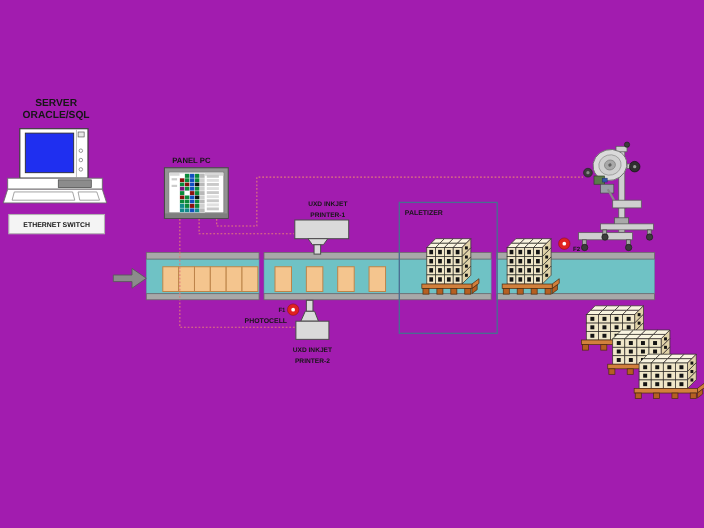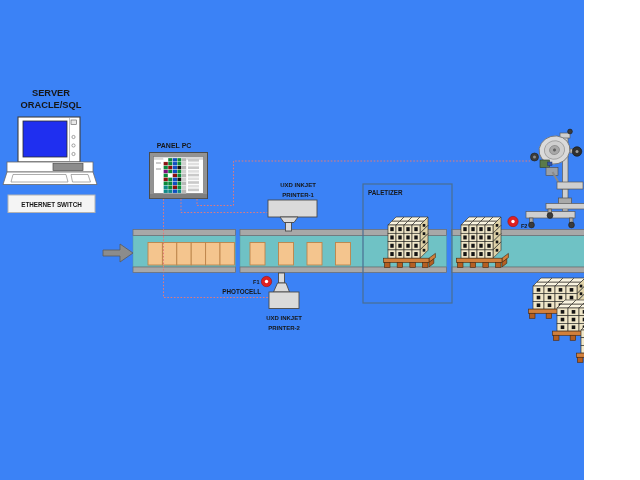--- a/index.html
+++ b/index.html
@@ -1,16 +1,16 @@
 <!DOCTYPE html>
 <html style="--belt: #6FC2C5; --rail: #A8A8A8; --carton: #F4C58E; --carton-edge: #BD8449; --signal-dash: #E37A7A; --flag: #E02121; --paletizer-border: #4A6E91; --crate-front: #F0E7C9; --crate-top: #F9F4E0; --crate-side: #DFD2A8; --pallet-wood: #D2803C; --pallet-wood-dark: #B55F22; --server-screen: #1F2FF0;"><head>
 <meta charset="utf-8">
 <style>
   html,body{margin:0;padding:0;background:#fff}
-  #stage{position:relative;width:584px;height:480px;background:#3b82f6;overflow:hidden}
+  #stage{position:relative;width:640px;height:480px;background:#a21caf;overflow:hidden}
   .t9 {font:700 9.3px "Liberation Sans",sans-serif;fill:#161616}
   .t7 {font:700 7px "Liberation Sans",sans-serif;fill:#161616}
   .t65{font:700 6.3px "Liberation Sans",sans-serif;fill:#161616}
   .t63{font:700 6.3px "Liberation Sans",sans-serif;fill:#161616}
   .t60{font:700 6px "Liberation Sans",sans-serif;fill:#161616}
   .t55{font:700 5.5px "Liberation Sans",sans-serif;fill:#161616}
   .white{fill:#fff;stroke:#3e3e3e;stroke-width:1.1}
   .whitethin{fill:#fff;stroke:#6a6a6a;stroke-width:.8}
   .screen{fill:var(--server-screen);stroke:#2c2c2c;stroke-width:.8}
   .rail{fill:var(--rail);stroke:#6b6b6b;stroke-width:.7}

